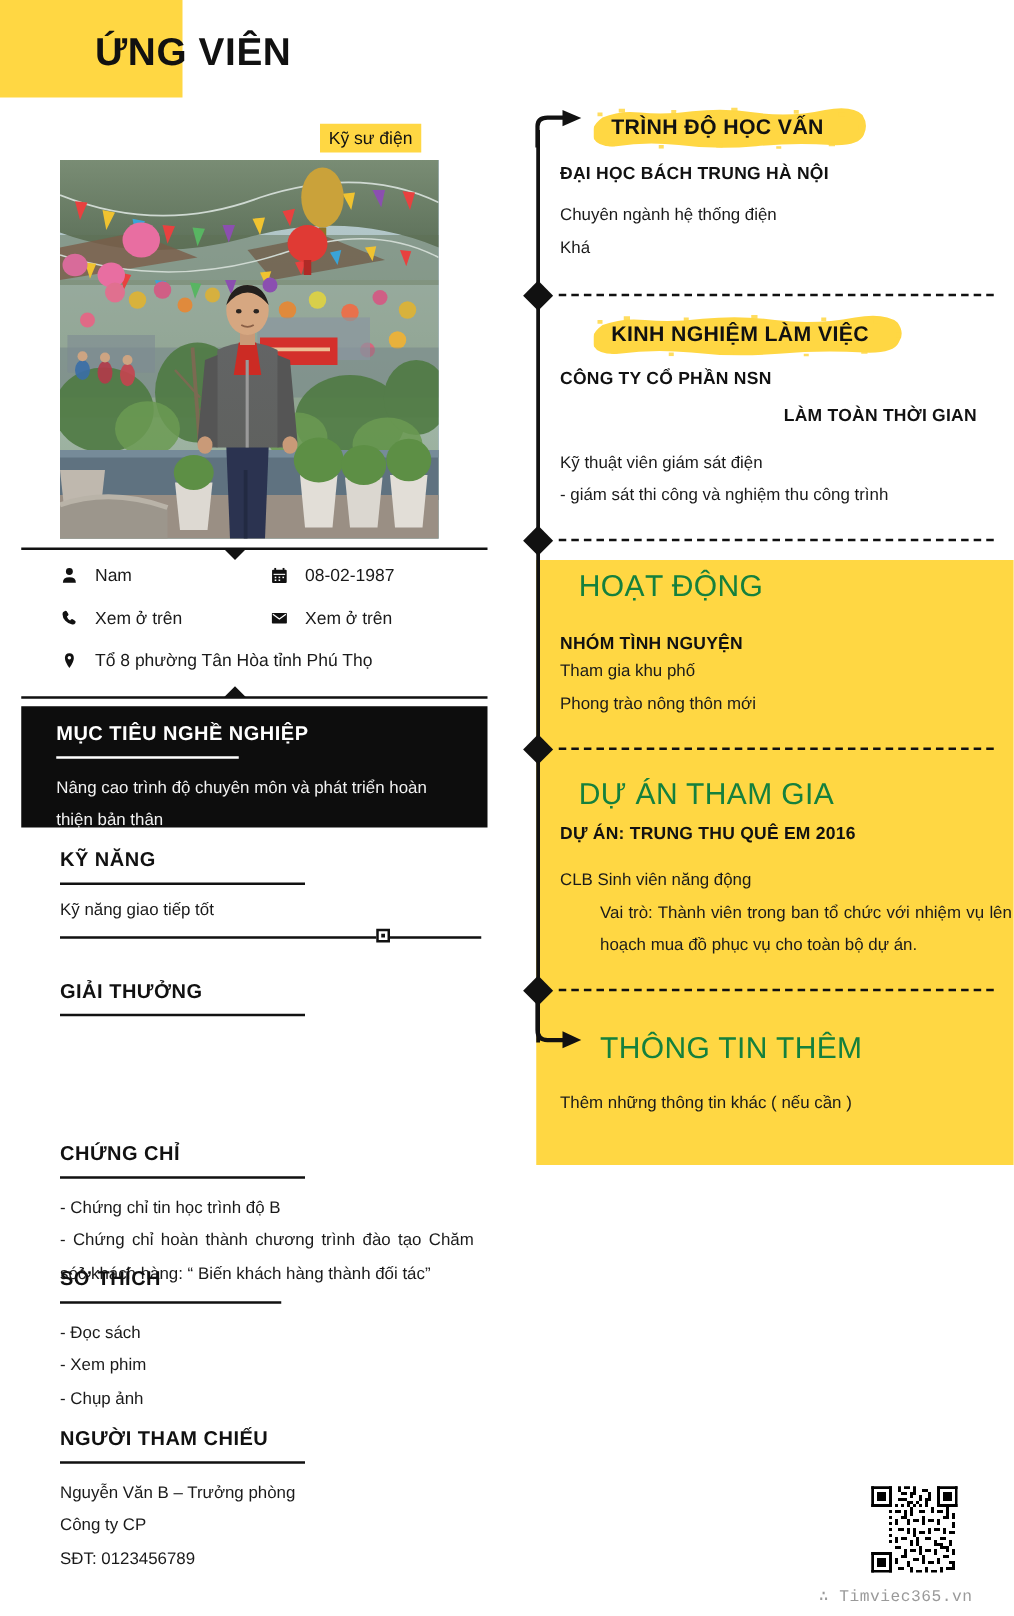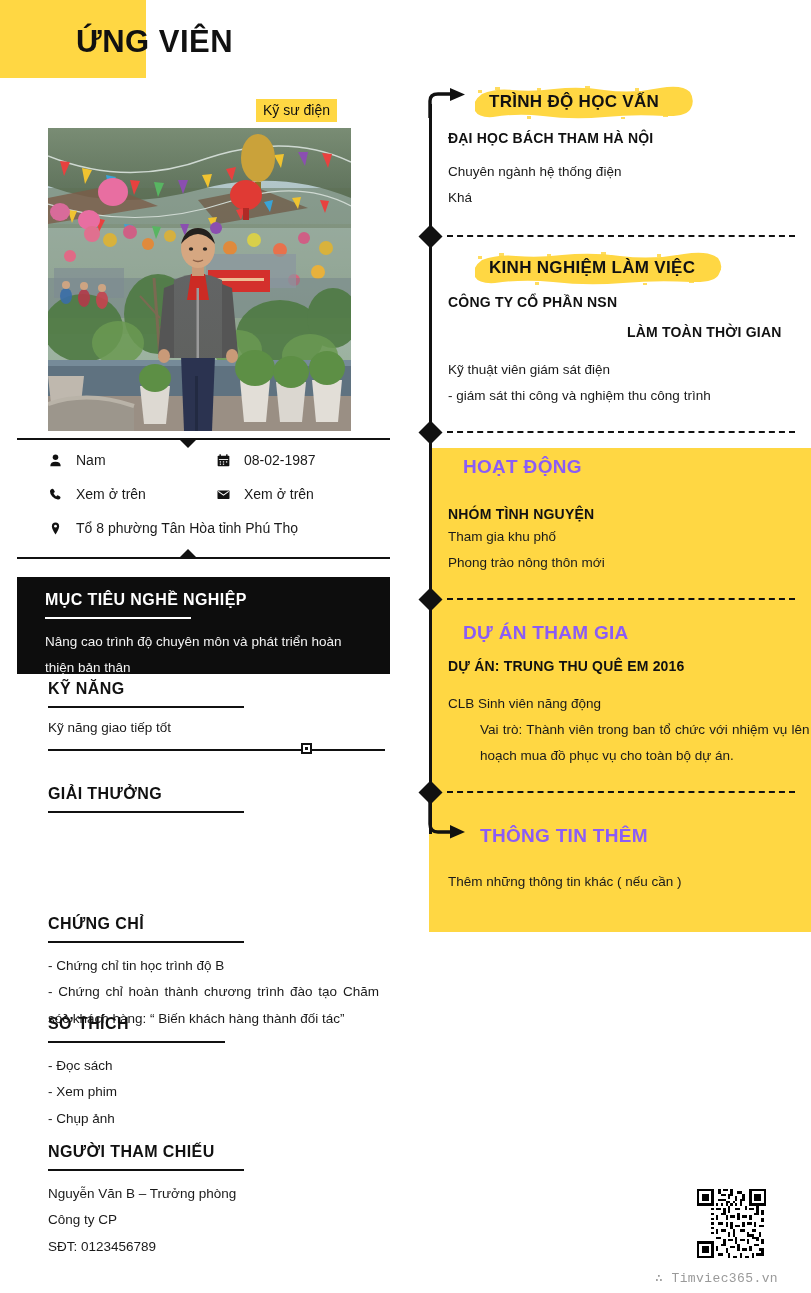--- a/index.html
+++ b/index.html
@@ -55,21 +55,21 @@
   .contact { position:absolute; left:20px; top:450px; width:365px; }
   .crow { position:relative; height:34px; }
   .citem { position:absolute; display:flex; align-items:center; gap:14px; }
   .cicon { width:14px; display:flex; justify-content:center; color:#111; }
   .cicon svg { display:block; }
   .ctext { font-size:14px; color:#1a1a1a; }
 
   
   .objective {
     position:absolute; left:17px; top:565px; width:373px; height:97px;
-    background:#0d0d0d; color:#fff; padding:14px 20px 0 28px;margin-top:12px;
+    background:#0d0d0d; color:#fff; padding:14px 20px 0 28px;
   }
   .obj-title { font-size:16px; font-weight:bold; letter-spacing:0.4px; }
   .obj-underline { width:146px; height:2px; background:#fff; margin:8px 0 10px 0; }
   .obj-body { font-size:13.5px; line-height:1.95; color:#f2f2f2; }
 
   
   .lsec { position:absolute; left:20px; width:365px; }
   .lsec-h {
     font-size:16px; font-weight:bold; letter-spacing:0.4px; color:#111;
     padding-left:28px;
@@ -107,21 +107,21 @@
   }
 
   .brush { position:absolute; }
   .brush svg { position:absolute; left:0; top:0; }
   .brush .btext {
     position:relative; font-size:17px; font-weight:bold; letter-spacing:0.3px;
     color:#111; white-space:nowrap; padding:6px 14px;
   }
 
   .plain-h {
-    position:absolute; font-size:19px; font-weight:bold; letter-spacing:0.3px; color:#8b5cf6;
+    position:absolute; font-size:24px; font-weight:normal; letter-spacing:0.3px; color:#15803d;
   }
   .sub-h {
     position:absolute; font-size:14px; font-weight:bold; color:#111; letter-spacing:0.2px;
   }
   .rbody { position:absolute; font-size:13.5px; line-height:1.95; color:#1a1a1a; }
   .rbody.just { text-align:justify;margin-left:32px; }
 
   .ypanel {
     position:absolute; left:14px; top:448px; width:382px; height:484px;
     background:#FFD743;
@@ -469,21 +469,21 @@
           <rect x="12" y="28" width="5" height="3"></rect>
             <rect x="52" y="30" width="4" height="3"></rect>
           <rect x="98" y="29" width="5" height="3"></rect>
             <rect x="146" y="31" width="4" height="3"></rect>
           <rect x="188" y="28" width="5" height="3"></rect>
             <rect x="212" y="14" width="4" height="4"></rect>
         </g>
       </svg>
       <div class="btext">TRÌNH ĐỘ HỌC VẤN</div>
     </div>
-    <div class="sub-h" style="left:33px; top:130px;">ĐẠI HỌC BÁCH THAM HÀ NỘI</div>
+    <div class="sub-h" style="left:33px; top:130px;">ĐẠI HỌC BÁCH TRUNG HÀ NỘI</div>
     <div class="rbody" style="left:33px; top:159px;">Chuyên ngành hệ thống điện</div>
     <div class="rbody" style="left:33px; top:185px;">Khá</div>
 
     <div class="brush" style="left:60px; top:252px; width:250px; height:33px;">
       <svg width="250" height="33" viewBox="0 0 250 33" aria-hidden="true">
         <path d="M7 8 q16 -6 34 -4 q22 2 46 -1 q30 -3 58 1 q32 4 64 -2 q24 -4 34 4 q6 8 1 16 q-4 9 -28 8 q-34 -2 -68 1 q-36 3 -70 -1 q-30 -3 -58 1 q-16 1 -20 -6 q-4 -9 7 -17 z" fill="#FFD743"></path>
         <g fill="#FFD743" opacity="0.85">
           <rect x="3" y="4" width="4" height="3"></rect>
             <rect x="24" y="1" width="5" height="3"></rect>
           <rect x="72" y="2" width="4" height="3"></rect>

